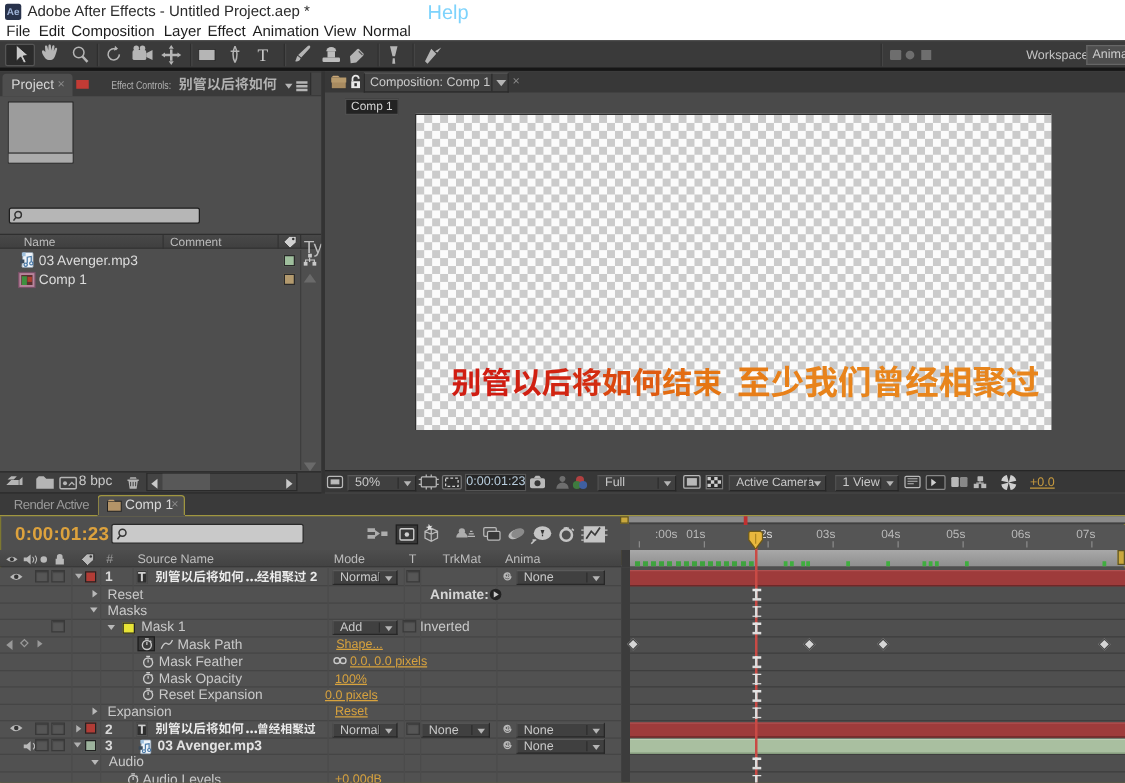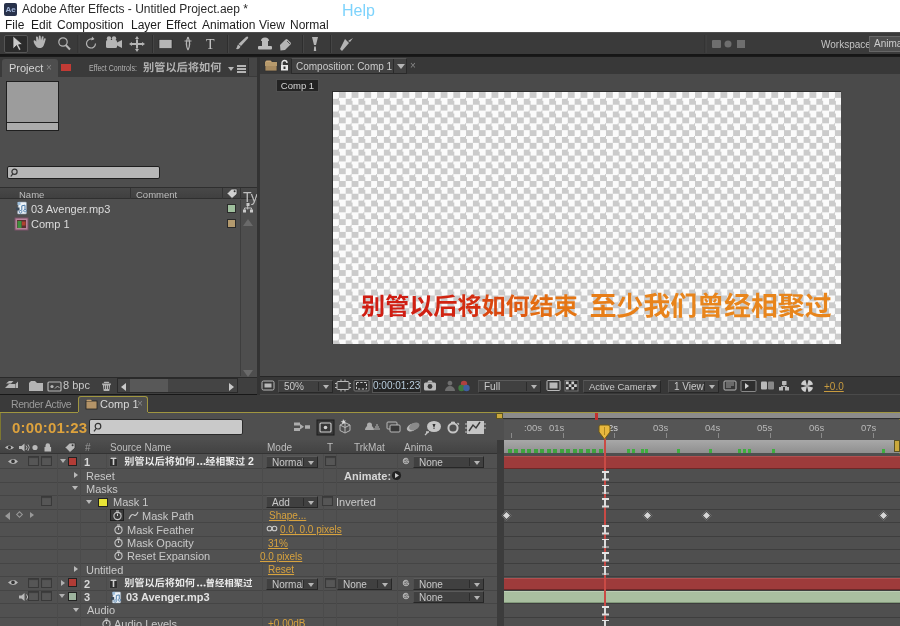--- a/index.html
+++ b/index.html
@@ -489,29 +489,29 @@
 <svg class="a" style="left:266px;top:524px;width:12px;height:9px" viewBox="0 0 12 9">
     <circle cx="3.5" cy="4.5" r="2.3" fill="none" stroke="#c9c9c9" stroke-width="1.1"></circle>
     <circle cx="8.5" cy="4.5" r="2.3" fill="none" stroke="#c9c9c9" stroke-width="1.1"></circle>
   </svg>
 <div class="hot" style="left:280px;top:524px">0.0, 0.0 pixels</div>
 <svg class="a" style="left:113px;top:537px;width:11px;height:11px" viewBox="0 0 11 11">
     <circle cx="5.5" cy="6" r="3.6" fill="none" stroke="#c9c9c9" stroke-width="1.1"></circle>
     <path d="M5.5 6 V3.6 M4 1 h3 M8 2.5 l1 1" stroke="#c9c9c9" stroke-width="1" fill="none"></path>
   </svg>
 <div class="t" style="left:127px;top:537px;font-size:11px;color:#c9c9c9">Mask Opacity</div>
-<div class="hot" style="left:268px;top:538px">31%</div>
+<div class="hot" style="left:268px;top:538px">100%</div>
 <svg class="a" style="left:113px;top:550px;width:11px;height:11px" viewBox="0 0 11 11">
     <circle cx="5.5" cy="6" r="3.6" fill="none" stroke="#c9c9c9" stroke-width="1.1"></circle>
     <path d="M5.5 6 V3.6 M4 1 h3 M8 2.5 l1 1" stroke="#c9c9c9" stroke-width="1" fill="none"></path>
   </svg>
 <div class="t" style="left:127px;top:550px;font-size:11px;color:#c9c9c9">Reset Expansion</div>
 <div class="hot" style="left:260px;top:551px">0.0 pixels</div>
 <div class="tri-r" style="left:74px;top:566px;border-left-color:#b9b9b9"></div>
-<div class="t" style="left:86px;top:564px;font-size:11px;color:#c9c9c9">Untitled</div>
+<div class="t" style="left:86px;top:564px;font-size:11px;color:#c9c9c9">Expansion</div>
 <div class="hot" style="left:268px;top:564px">Reset</div>
 <svg class="a" style="left:7px;top:578px;width:12px;height:9px" viewBox="0 0 12 9">
     <path d="M1 4.5 q5-5 10-.1 q-5 5-10 .1z" fill="#b9b9b9"></path>
     <circle cx="6" cy="4.4" r="1.8" fill="#333"></circle>
   </svg>
 <div class="sw" style="left:28px;top:578px"></div>
 <div class="sw" style="left:41px;top:578px"></div>
 <div class="tri-r" style="left:61px;top:580px;border-left-color:#b0b0b0"></div>
 <div class="a" style="left:68px;top:578px;width:9px;height:9px;background:#b23c36;border:1px solid #222"></div>
 <div class="t" style="left:84px;top:578px;font-size:11px;font-weight:bold;color:#d8d8d8">2</div>

